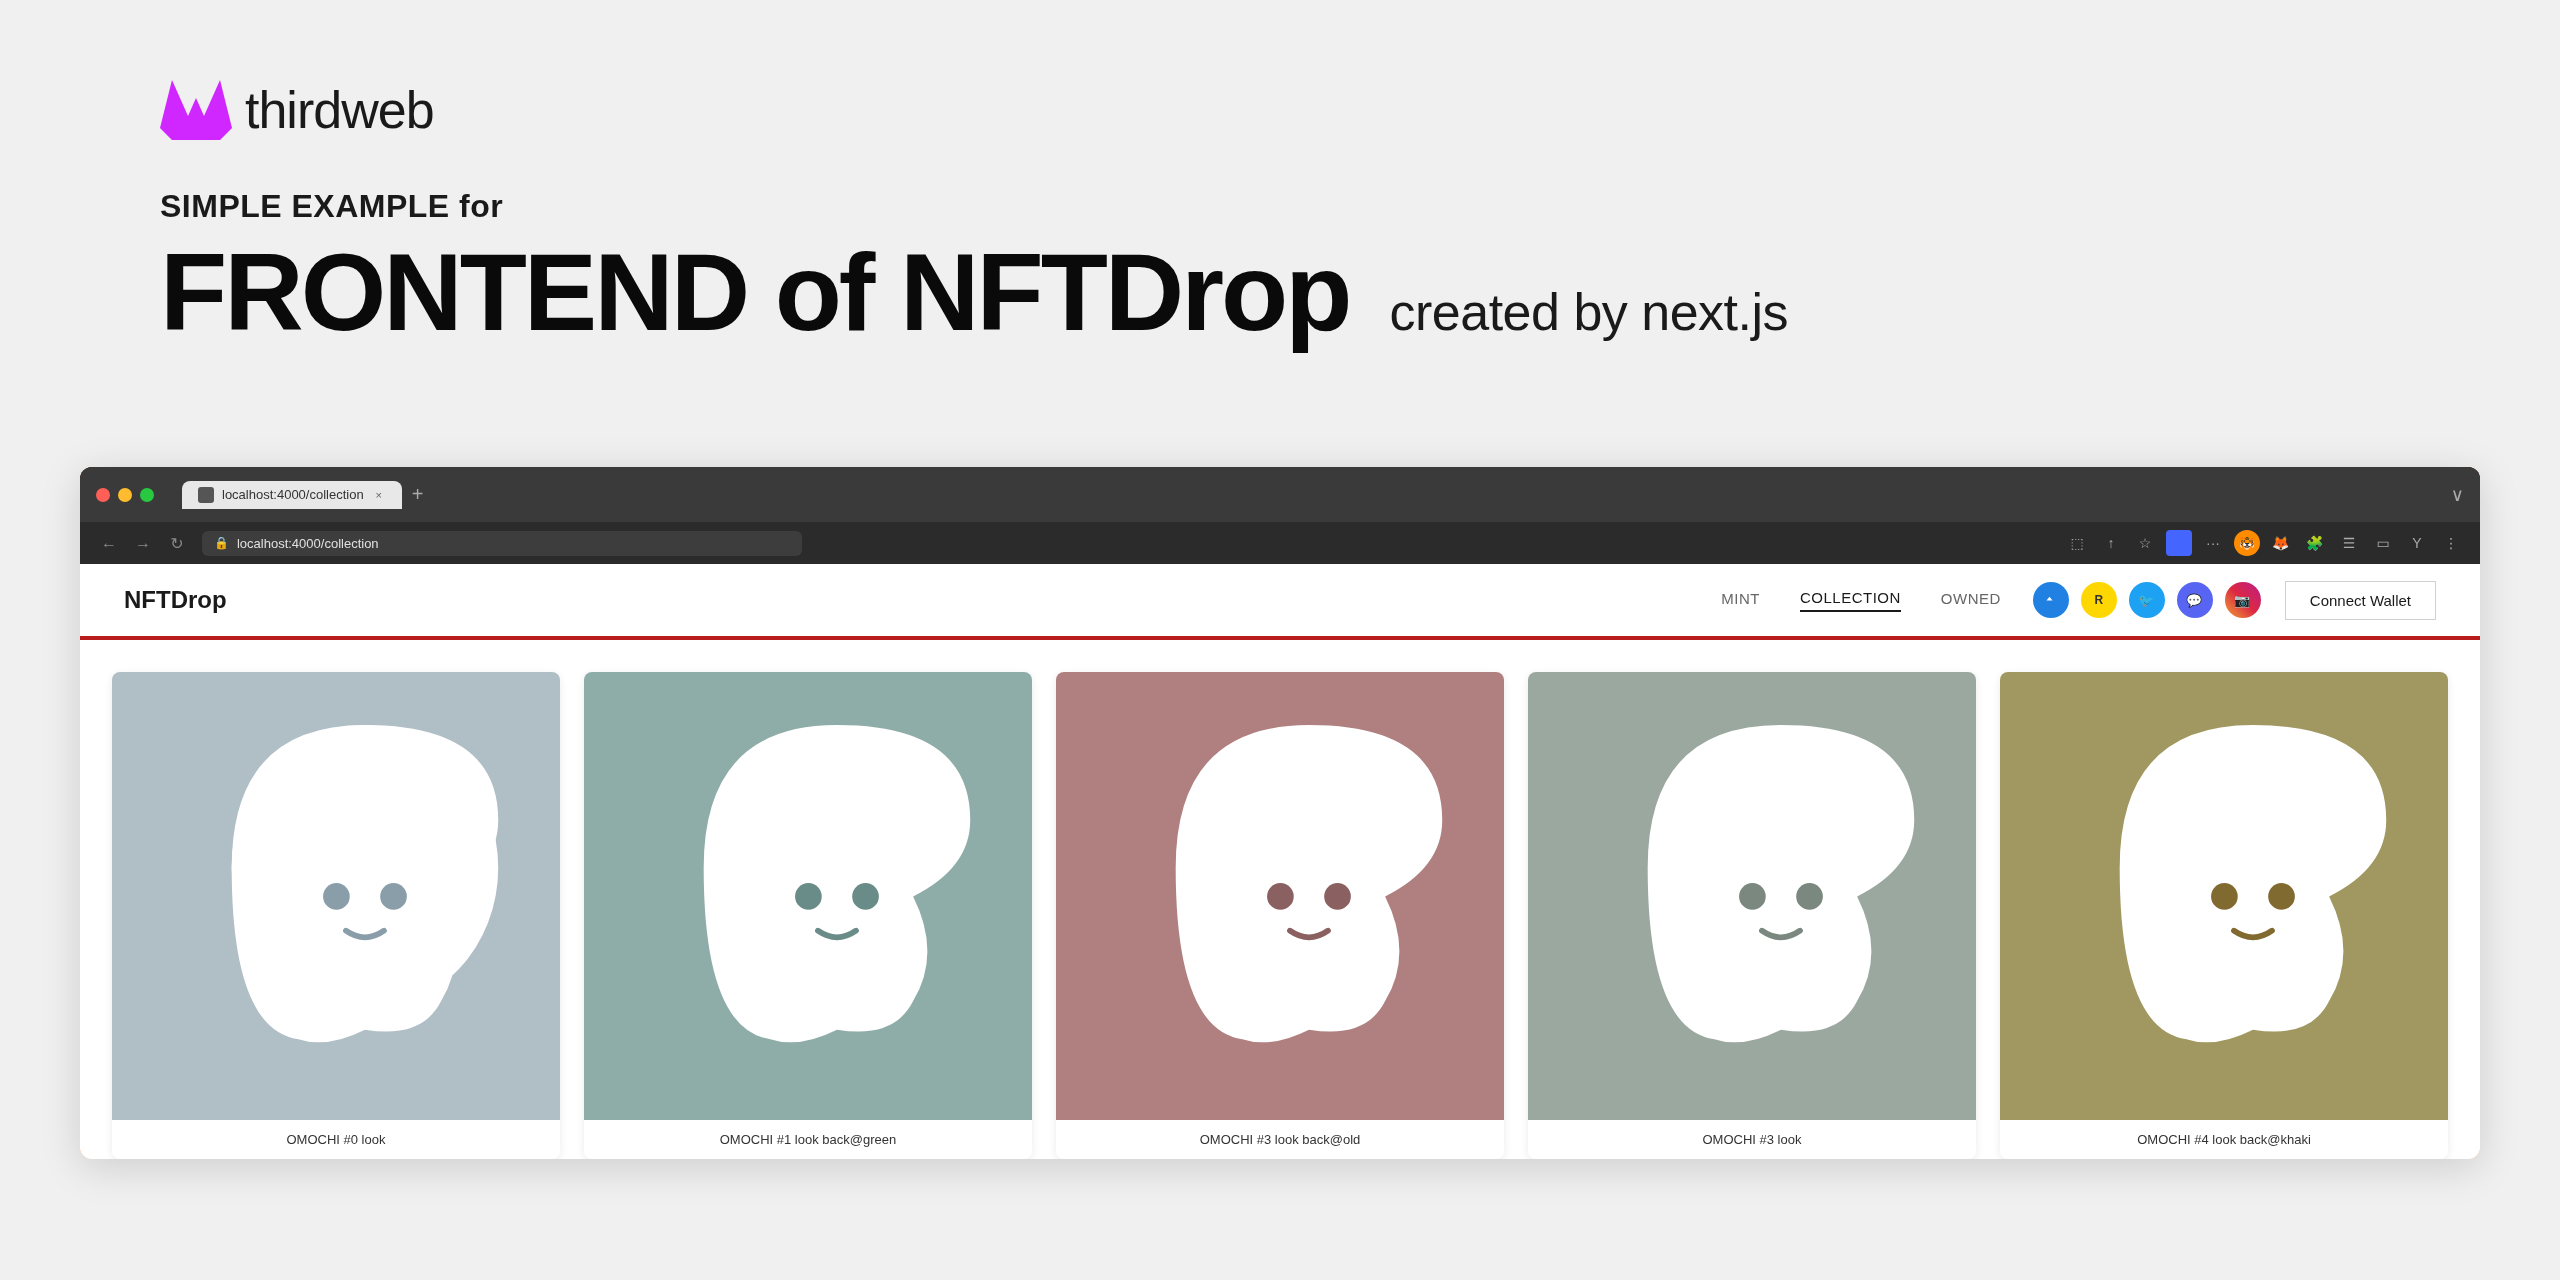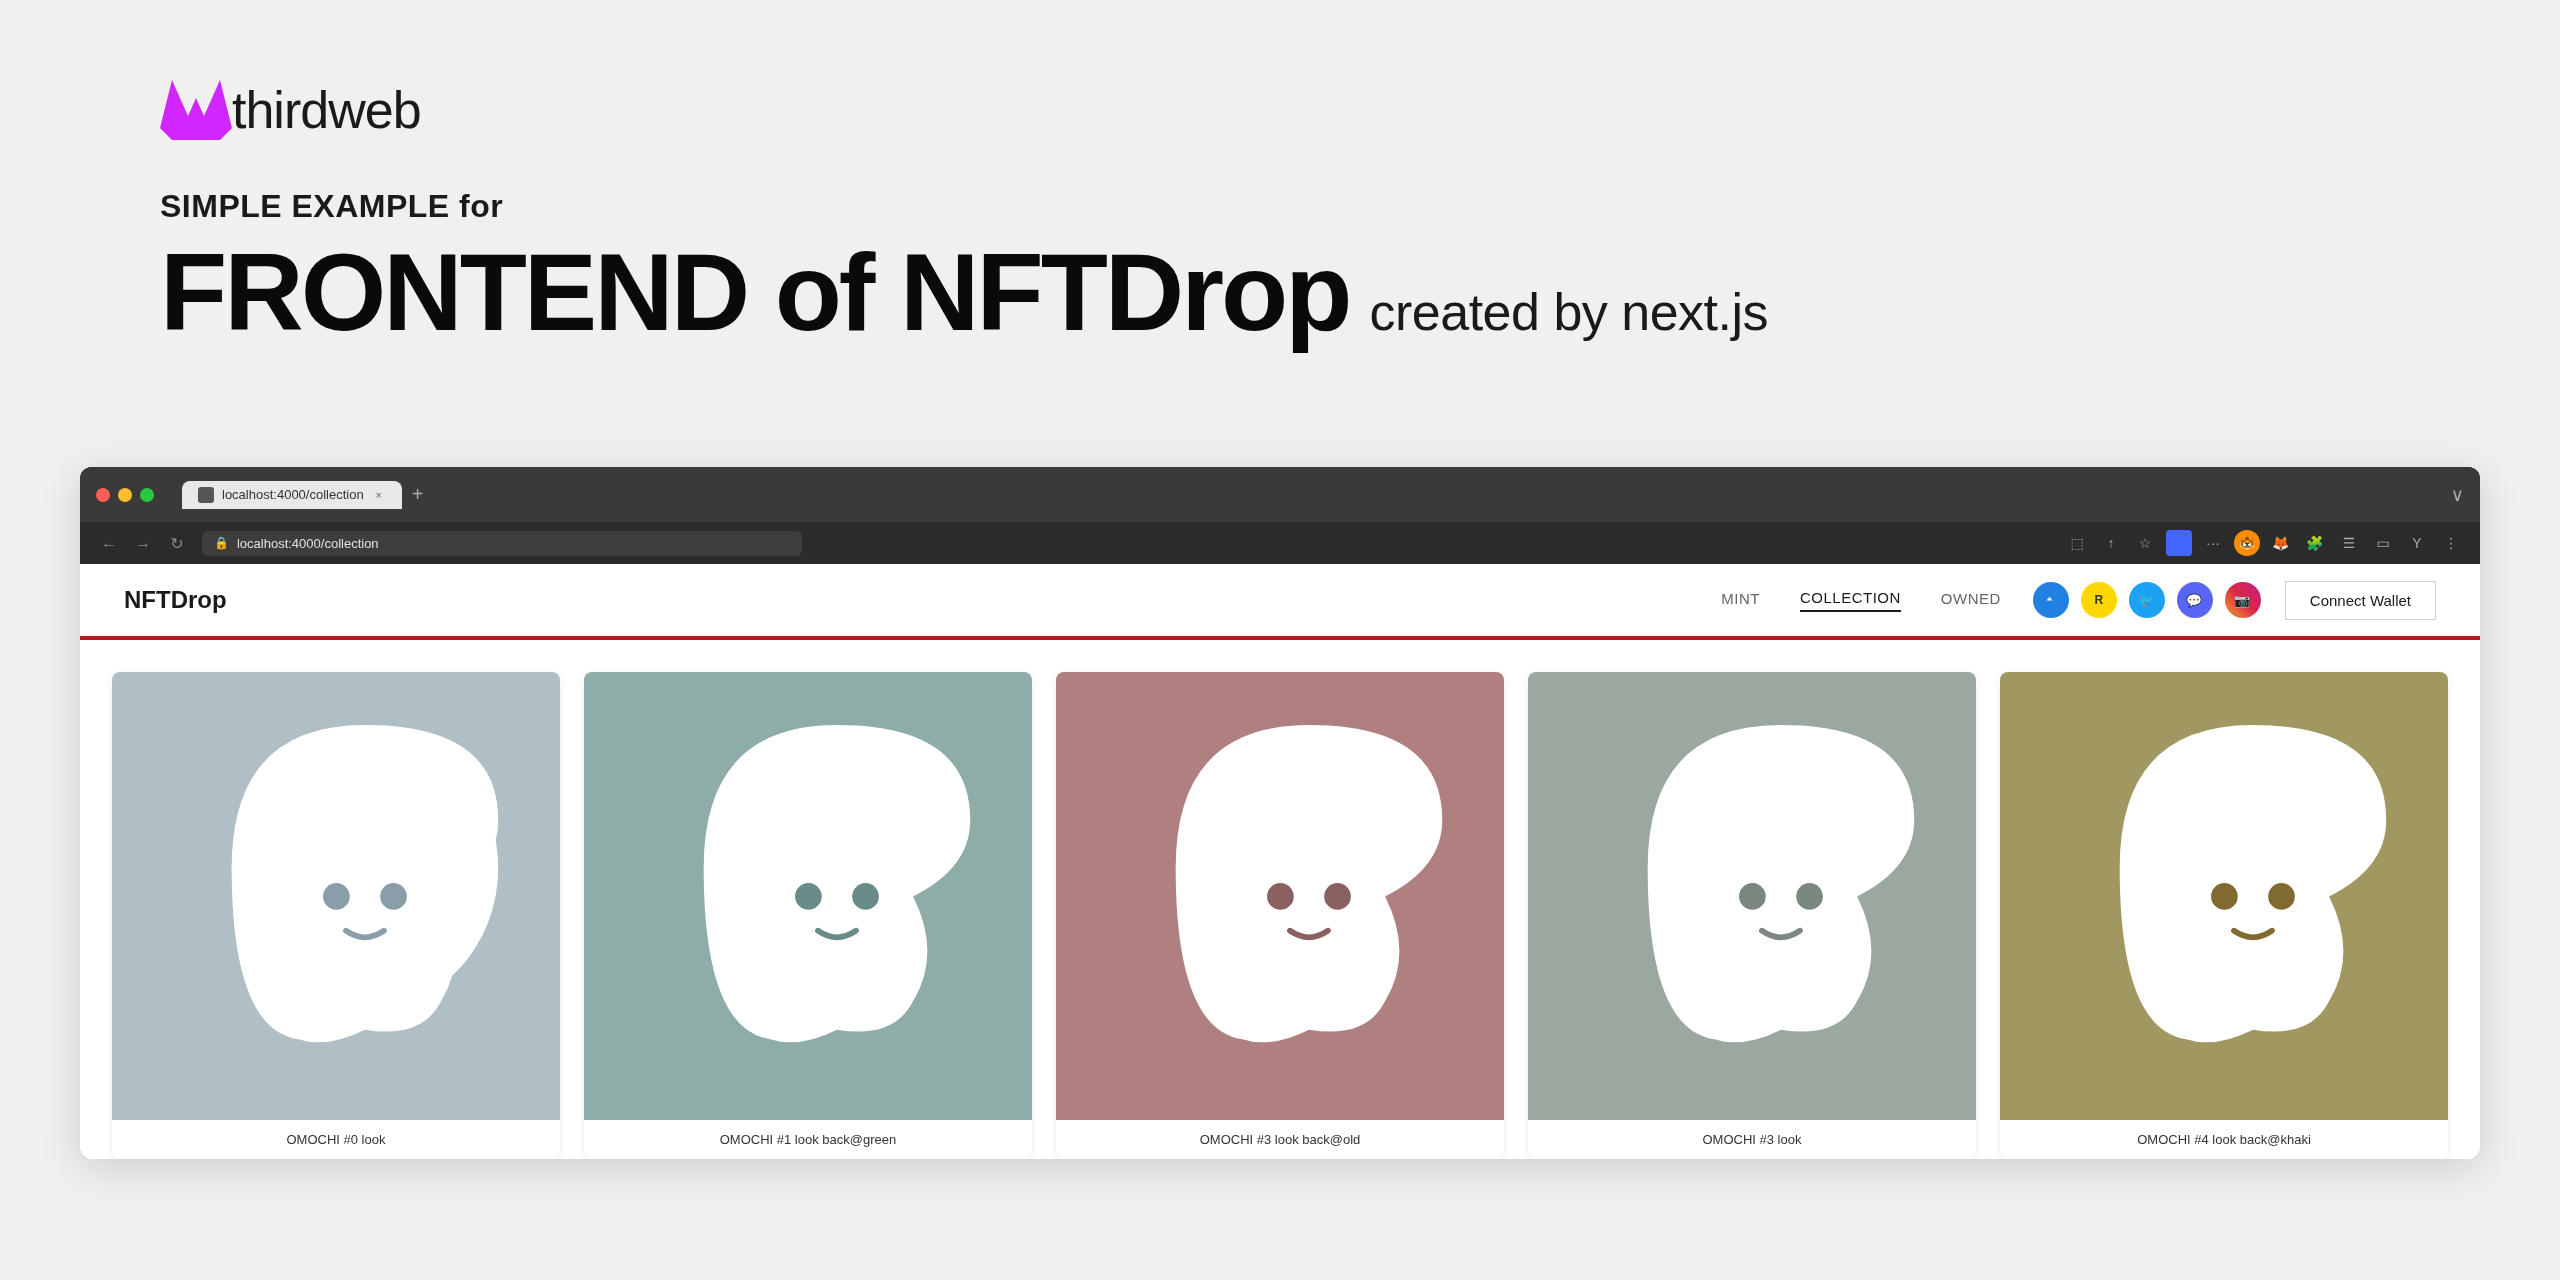--- a/index.html
+++ b/index.html
@@ -13,21 +13,21 @@
 
     
     .marketing-area {
       padding: 80px 0 60px 160px;
       background: #f0f0f0;
     }
 
     .logo-row {
       display: flex;
       align-items: center;
-      gap: 0;
+      gap: 13px;
       margin-bottom: 48px;
     }
 
     .logo-icon {
       width: 72px;
       height: 60px;
     }
 
     .logo-text {
       font-size: 52px;
@@ -46,21 +46,21 @@
 
     .main-title {
       font-size: 110px;
       font-weight: 900;
       color: #0a0a0a;
       letter-spacing: -3px;
       line-height: 1;
       margin-bottom: 0;
       display: flex;
       align-items: baseline;
-      gap: 20px;
+      gap: 40px;
     }
 
     .created-by {
       font-size: 52px;
       font-weight: 400;
       color: #1a1a1a;
       letter-spacing: -0.5px;
     }
 
     

